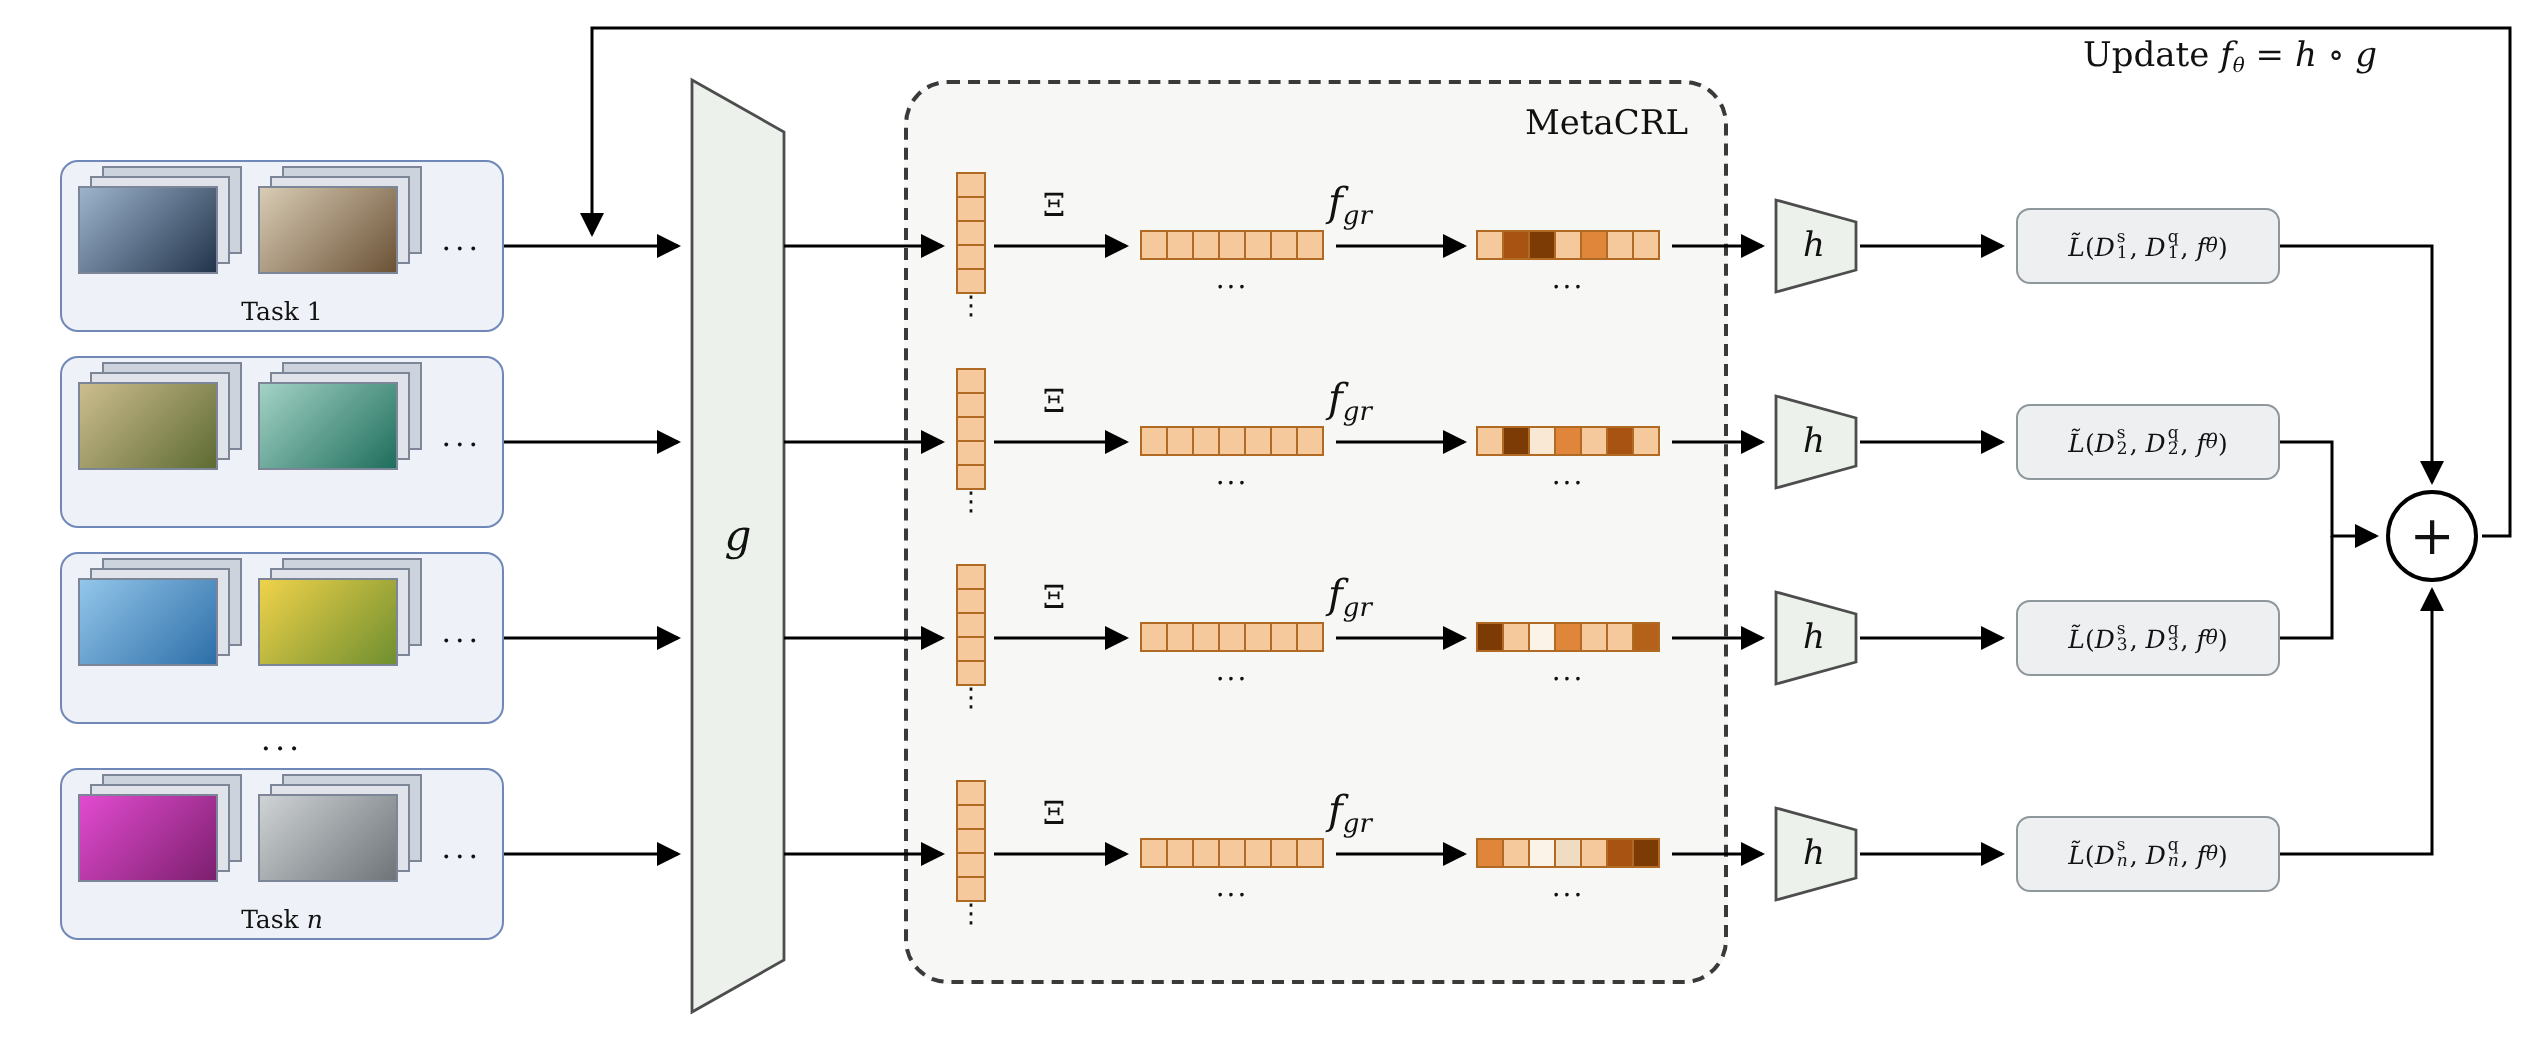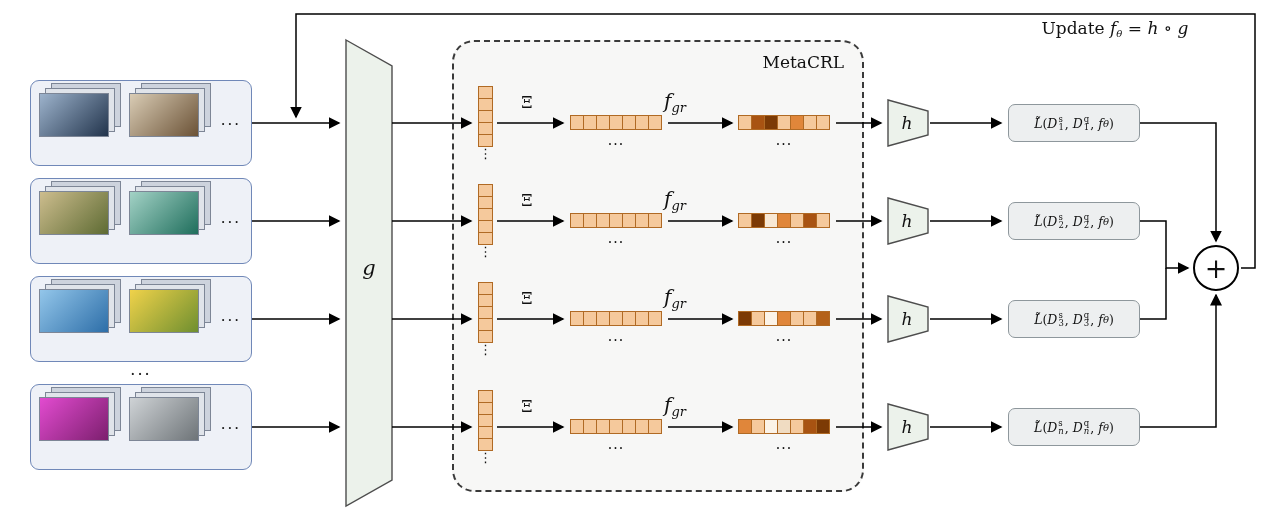--- a/index.html
+++ b/index.html
@@ -135,20 +135,21 @@
       <div class="ph l2"></div>
       <div class="ph l1"></div>
       <div class="ph main" style="background: linear-gradient(135deg, rgb(157, 179, 204), rgb(34, 52, 76));"></div>
     </div>
     <div class="stack" style="left:98px;top:2px">
       <div class="ph l2"></div>
       <div class="ph l1"></div>
       <div class="ph main" style="background: linear-gradient(135deg, rgb(217, 204, 181), rgb(107, 82, 54));"></div>
     </div>
     <div class="card-dots">...</div>
+    <div class="caption"><span>Task</span> <span>1</span></div>
   </div>
 
   <div class="task-card" style="top:178px">
     <div class="stack" style="left:8px;top:2px">
       <div class="ph l2"></div>
       <div class="ph l1"></div>
       <div class="ph main" style="background: linear-gradient(135deg, rgb(205, 189, 142), rgb(94, 107, 51));"></div>
     </div>
     <div class="stack" style="left:98px;top:2px">
       <div class="ph l2"></div>
@@ -179,20 +180,21 @@
       <div class="ph l2"></div>
       <div class="ph l1"></div>
       <div class="ph main" style="background: linear-gradient(135deg, rgb(226, 75, 208), rgb(124, 31, 110));"></div>
     </div>
     <div class="stack" style="left:98px;top:2px">
       <div class="ph l2"></div>
       <div class="ph l1"></div>
       <div class="ph main" style="background: linear-gradient(135deg, rgb(207, 211, 214), rgb(110, 116, 120));"></div>
     </div>
     <div class="card-dots">...</div>
+    <div class="caption"><span>Task</span> <span class="it">n</span></div>
   </div>
 
   <div class="glabel">g</div>
 
   <div class="vstack" style="top:86px">
     <div class="vcells">
         <div class="cell" style="background: rgb(245, 201, 156);"></div>
         <div class="cell" style="background: rgb(245, 201, 156);"></div>
         <div class="cell" style="background: rgb(245, 201, 156);"></div>
         <div class="cell" style="background: rgb(245, 201, 156);"></div>

